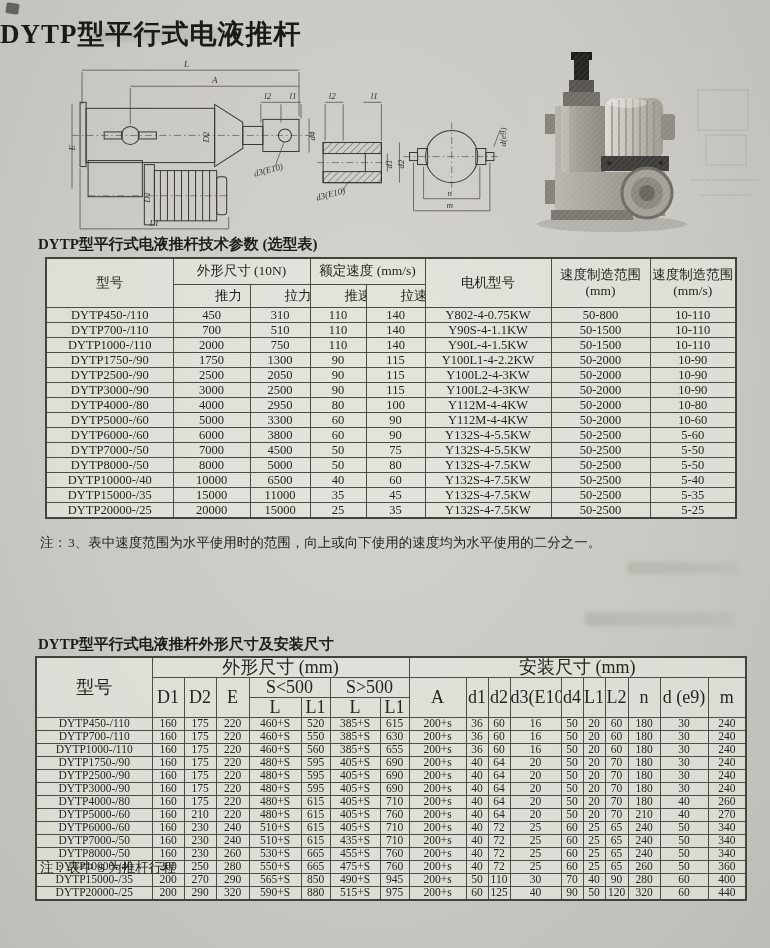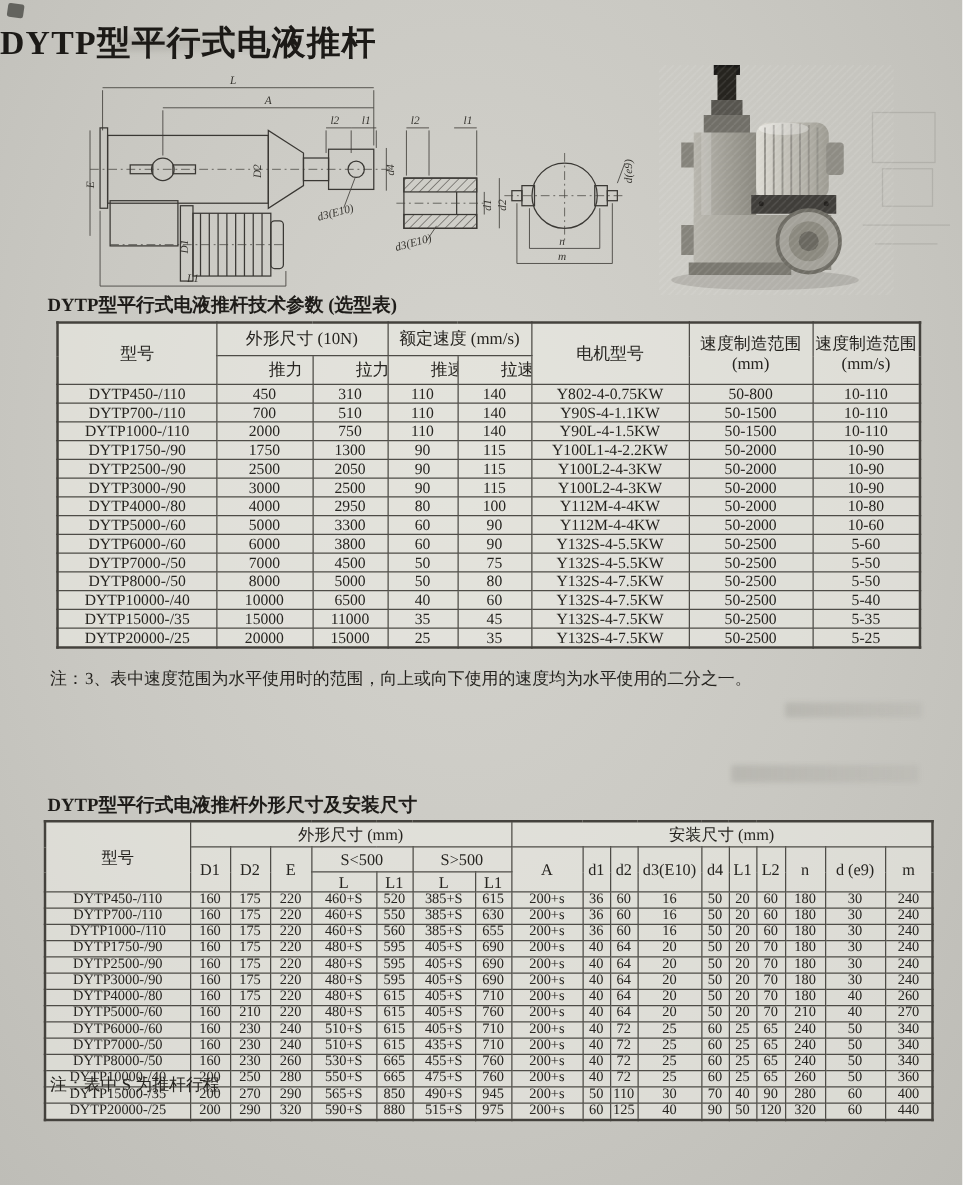--- a/index.html
+++ b/index.html
@@ -26,21 +26,21 @@
   .cap2{left:38px;top:612px;margin-top:23px;}
   table{border-collapse:collapse;table-layout:fixed;background:rgba(240,240,234,.55);}
   .spec-table{position:absolute;left:45px;top:257px;width:690px;}
   .dim-table{position:absolute;left:35px;top:656px;width:710px;}
   th,td{border:1px solid #4e4c47;text-align:center;vertical-align:middle;padding:0;font-weight:normal;color:#262420;overflow:hidden;white-space:nowrap;}
   .spec-table{border:2px solid #44423d;}
   .dim-table{border:2px solid #44423d;}
   .spec-table th{font-size:13.5px;height:25px;line-height:1.1;}
   .spec-table tr.sub th{height:22px;padding-left:34px;}
   .spec-table td{font-size:12.5px;height:14px;line-height:1;}
-  .dim-table th{font-size:13px;height:19px;line-height:1.05;}
+  .dim-table th{font-size:18px;height:19px;line-height:1.05;}
   .dim-table tr.sub th{height:15px;}
   .dim-table td{font-size:11.5px;height:12px;line-height:1;}
   .two-line div{line-height:1.15;}
   .notes{position:absolute;left:40px;top:533px;width:705px;font-size:13.5px;line-height:1.45;}
   .notes-prefix{position:absolute;left:0;top:0;}
   .notes-list{margin-left:28px;}
   .notes-list p{margin:0;padding-left:26px;text-indent:-26px;}
   .footer-note{position:absolute;left:40px;top:859px;font-size:13.5px;}
   .dim-text{font-size:9px;font-style:italic;fill:#36342f;font-family:"Liberation Serif","DejaVu Serif",serif;}
   .dline{stroke:#46443f;stroke-width:.7;fill:none;}

